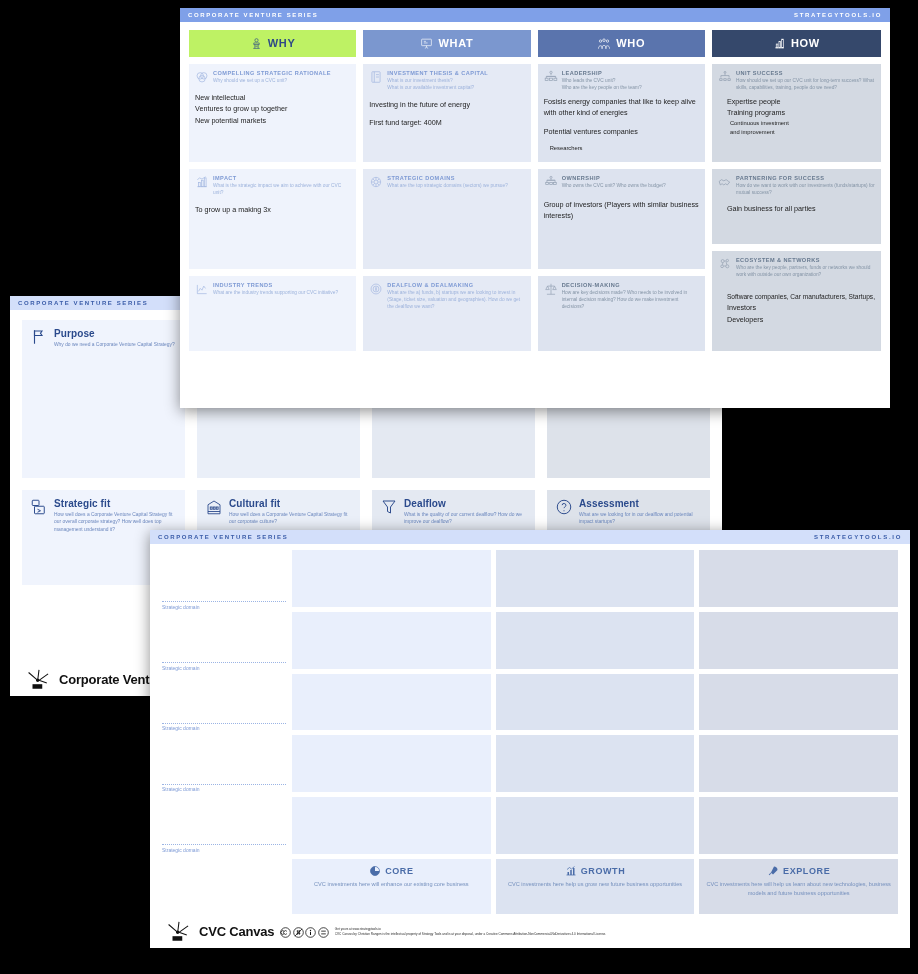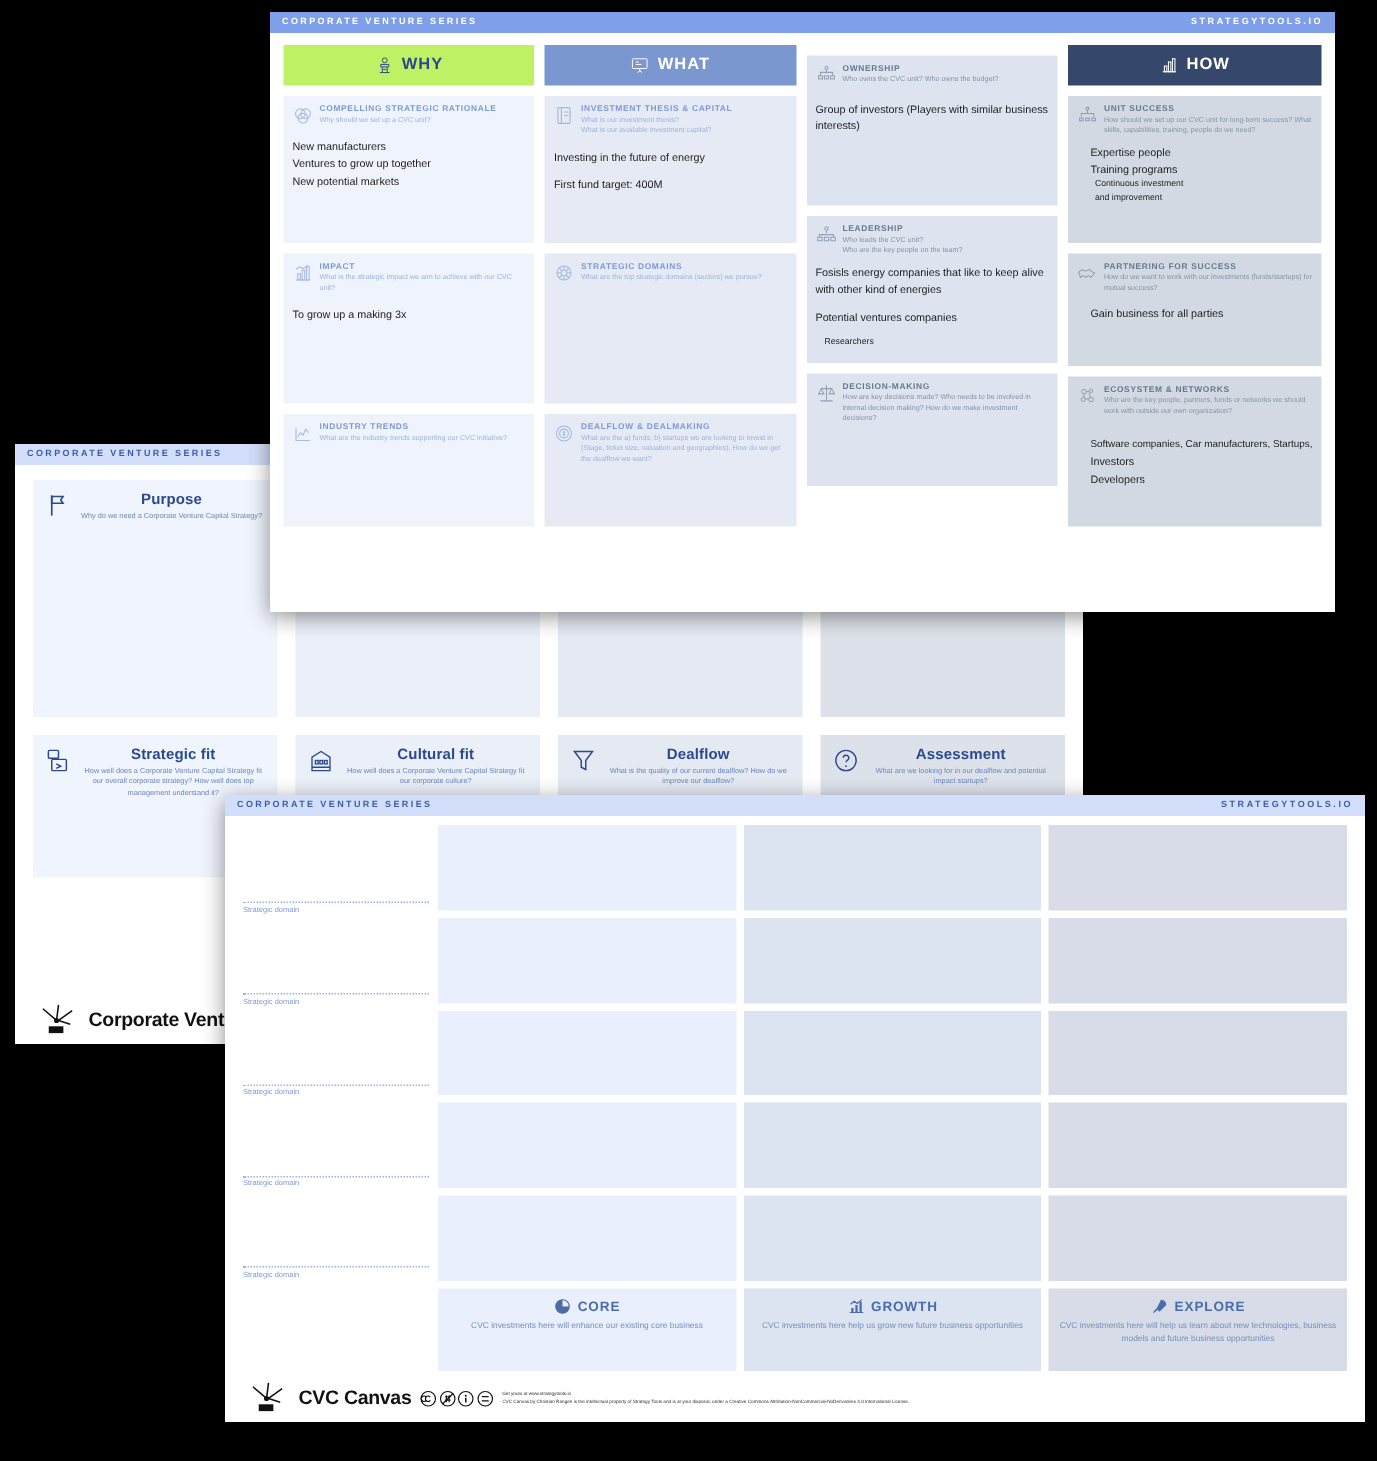--- a/index.html
+++ b/index.html
@@ -72,21 +72,21 @@
 
   .notes { margin-top: 7px; color: #1d1d1d; }
   .note { font-size: 7.2px; line-height: 1.6; }
   .note.ind { margin-left: 9px; }
   .note.sm  { font-size: 5.8px; margin-left: 6px; }
   .note.gap { margin-top: 7px; }
   .note.wide { white-space: nowrap; }
 
   
   #win2 { left: 10px; top: 296px; width: 712px; height: 400px; }
-  #win2 .body { padding: 10px 12px 0 12px; text-align: center; }
+  #win2 .body { padding: 10px 12px 0 12px; }
   .w2grid { display: grid; grid-template-columns: repeat(4, 1fr); gap: 12px; }
   .bigcell { padding: 8px 8px 0 8px; }
   .bigcell.g0 { background: #f0f4fd; }
   .bigcell.g1 { background: #eaeff8; }
   .bigcell.g2 { background: #e4e9f2; }
   .bigcell.g3 { background: #dde2ea; }
   .bigcell.tall { height: 158px; }
   .bigcell.short { height: 95px; }
   .bighead { display: flex; gap: 6px; align-items: flex-start; }
   .bighead .ic { flex: 0 0 auto; width: 18px; height: 18px; }
@@ -348,21 +348,21 @@
                       <circle cx="15" cy="10" r="5.5"></circle>
                       <circle cx="12" cy="15" r="5.5"></circle>
                     </svg>
                 </span>
                 <div>
                   <div class="cellttl">COMPELLING STRATEGIC RATIONALE</div>
                   <div class="cellsub">Why should we set up a CVC unit?</div>
                 </div>
               </div>
               <div class="notes">
-                <div class="note">New manufacturers</div>
+                <div class="note">New intellectual</div>
                 <div class="note">Ventures to grow up together</div>
                 <div class="note">New potential markets</div>
               </div>
             </div>
             <div class="cell t0 h2">
               <div class="cellhead">
                 <span class="ic">
                   <svg viewBox="0 0 24 24" fill="none" stroke="#7e9ad4" stroke-width="1.3">
                       <path d="M4 20h16"></path>
                       <rect x="6" y="13" width="3" height="7"></rect>
@@ -456,62 +456,73 @@
                 <div>
                   <div class="cellttl">DEALFLOW &amp; DEALMAKING</div>
                   <div class="cellsub">What are the a) funds, b) startups we are looking to invest in (Stage, ticket size, valuation and geographies). How do we get the dealflow we want?</div>
                 </div>
               </div>
             </div>
           </div>
         </div>
 
         <div>
+          <div class="colhead ch2">
+            <span class="ic" style="width:14px;height:14px;">
+              <svg viewBox="0 0 24 24" width="14" height="14" fill="none" stroke="#ffffff" stroke-width="1.2">
+                  <circle cx="6" cy="7" r="2"></circle>
+                  <circle cx="12" cy="5.5" r="2.2"></circle>
+                  <circle cx="18" cy="7" r="2"></circle>
+                  <path d="M2.5 20c0-3 1.6-5 3.5-5s3.5 2 3.5 5M8 20c0-3.4 1.8-5.6 4-5.6s4 2.2 4 5.6M14.5 20c0-3 1.6-5 3.5-5s3.5 2 3.5 5"></path>
+                </svg>
+            </span>
+            <span class="lbl">WHO</span>
+          </div>
           <div class="cellwrap">
+            <div class="cell t2 h1">
+              <div class="cellhead">
+                <span class="ic">
+                  <svg viewBox="0 0 24 24" fill="none" stroke="#67798f" stroke-width="1.2">
+                      <circle cx="12" cy="4" r="2"></circle>
+                      <path d="M12 6v3M4 14v-3h16v3M4 11h16"></path>
+                      <rect x="2" y="14" width="5" height="4"></rect>
+                      <rect x="9.5" y="14" width="5" height="4"></rect>
+                      <rect x="17" y="14" width="5" height="4"></rect>
+                    </svg>
+                </span>
+                <div>
+                  <div class="cellttl">LEADERSHIP</div>
+                  <div class="cellsub" style="white-space:pre-line;">Who leads the CVC unit?
+Who are the key people on the team?</div>
+                </div>
+              </div>
+              <div class="notes" style="margin-top:4px;">
+                <div class="note">Fosisls energy companies that like to keep alive with other kind of energies</div>
+                <div class="note gap">Potential ventures companies</div>
+                <div class="note sm gap">Researchers</div>
+              </div>
+            </div>
             <div class="cell t2 h2">
               <div class="cellhead">
                 <span class="ic">
                   <svg viewBox="0 0 24 24" fill="none" stroke="#67798f" stroke-width="1.2">
                       <circle cx="12" cy="4" r="1.8"></circle>
                       <path d="M12 6v3M5 13v-4h14v4M5 9h14"></path>
                       <rect x="3" y="13" width="4.5" height="3.5"></rect>
                       <rect x="9.8" y="13" width="4.5" height="3.5"></rect>
                       <rect x="16.5" y="13" width="4.5" height="3.5"></rect>
                     </svg>
                 </span>
                 <div>
                   <div class="cellttl">OWNERSHIP</div>
                   <div class="cellsub">Who owns the CVC unit? Who owns the budget?</div>
                 </div>
               </div>
               <div class="notes" style="margin-top:9px;">
                 <div class="note">Group of investors (Players with similar business interests)</div>
-              </div>
-            </div>
-            <div class="cell t2 h1">
-              <div class="cellhead">
-                <span class="ic">
-                  <svg viewBox="0 0 24 24" fill="none" stroke="#67798f" stroke-width="1.2">
-                      <circle cx="12" cy="4" r="2"></circle>
-                      <path d="M12 6v3M4 14v-3h16v3M4 11h16"></path>
-                      <rect x="2" y="14" width="5" height="4"></rect>
-                      <rect x="9.5" y="14" width="5" height="4"></rect>
-                      <rect x="17" y="14" width="5" height="4"></rect>
-                    </svg>
-                </span>
-                <div>
-                  <div class="cellttl">LEADERSHIP</div>
-                  <div class="cellsub" style="white-space:pre-line;">Who leads the CVC unit?
-Who are the key people on the team?</div>
-                </div>
-              </div>
-              <div class="notes" style="margin-top:4px;">
-                <div class="note">Fosisls energy companies that like to keep alive with other kind of energies</div>
-                <div class="note gap">Potential ventures companies</div>
-                <div class="note sm gap">Researchers</div>
               </div>
             </div>
             <div class="cell t2 h3">
               <div class="cellhead">
                 <span class="ic">
                   <svg viewBox="0 0 24 24" fill="none" stroke="#67798f" stroke-width="1.2">
                       <path d="M12 3v18M5 21h14M6 7h12M6 7l-3 6h6zM18 7l-3 6h6z"></path>
                     </svg>
                 </span>
                 <div>

